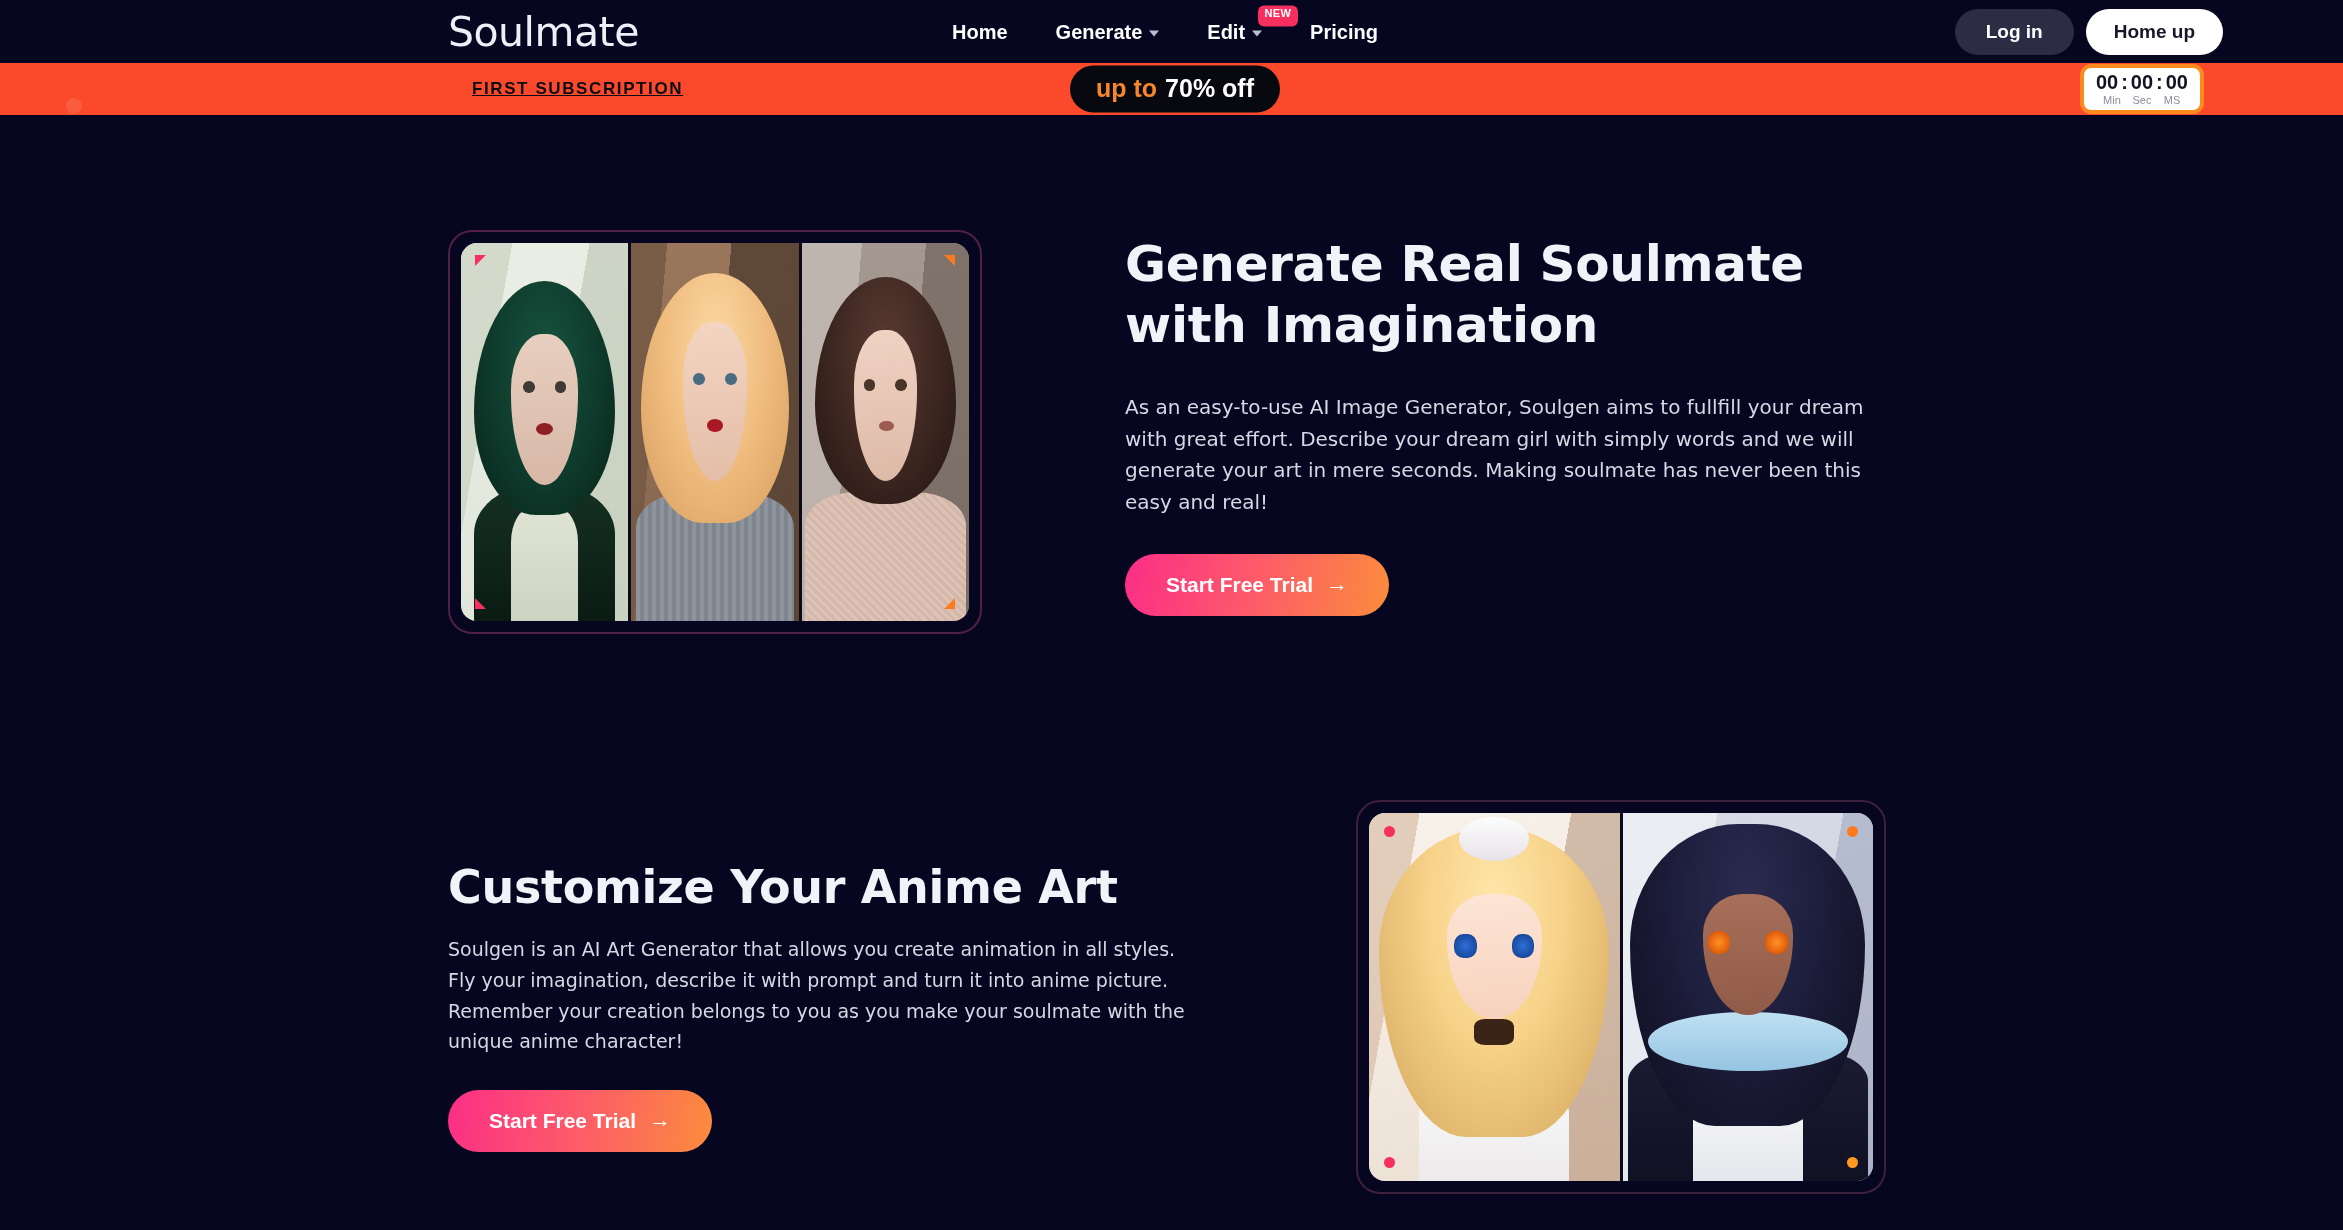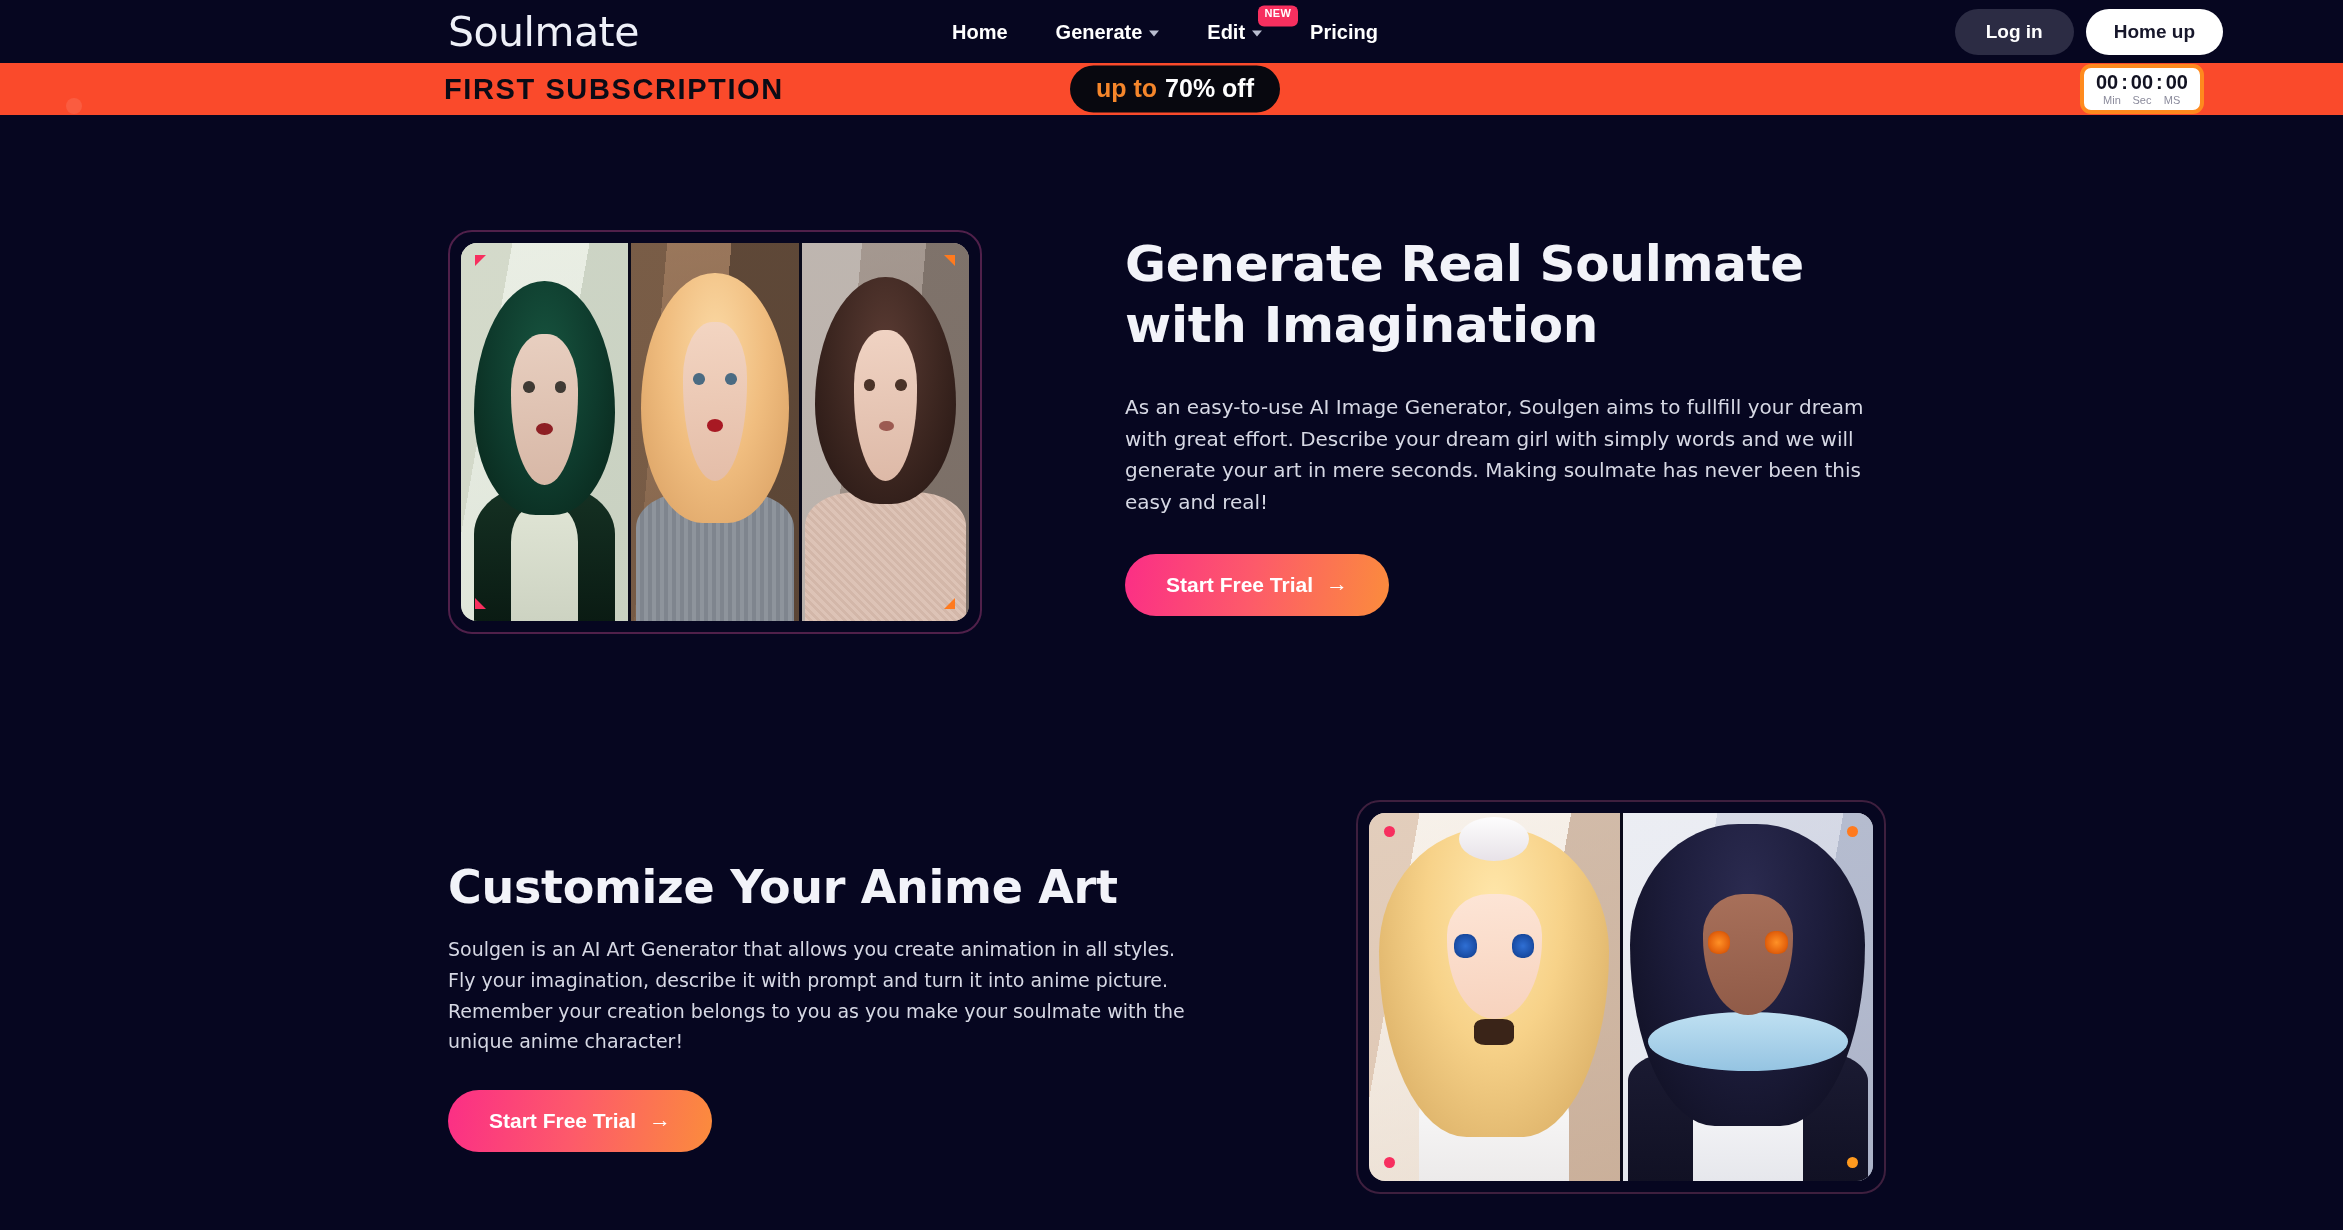--- a/index.html
+++ b/index.html
@@ -75,24 +75,25 @@
     position:absolute; top:63px; left:0; width:2343px; height:52px;
     background:#fa4a2b;
     overflow:hidden;
   }
   .promo-dot {
     position:absolute; left:66px; top:98px;
     width:16px; height:16px; border-radius:50%;
     background:rgba(255,255,255,0.10);
   }
   .promo-title {
-    position:absolute; left:444px; top:50%; transform:translateY(-50%);
-    font-size:29px; font-weight:900; color:#0b0b16;
+    position:absolute; left:472px; top:50%; transform:translateY(-50%);
+    font-size:17px; font-weight:900; color:#0b0b16;
     letter-spacing:1.6px;
     font-family:"Liberation Sans", sans-serif;
+    text-decoration:underline;
   }
   .promo-pill {
     position:absolute; left:1070px; top:50%; transform:translateY(-50%);
     background:#08080f;
     border-radius:999px;
     padding:8px 26px 10px 26px;
     display:flex; align-items:baseline; gap:8px;
     white-space:nowrap;
     cursor:pointer;
   }

